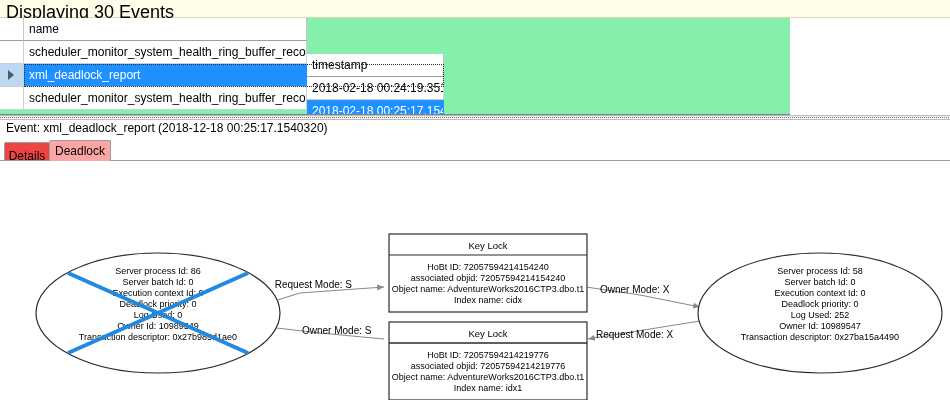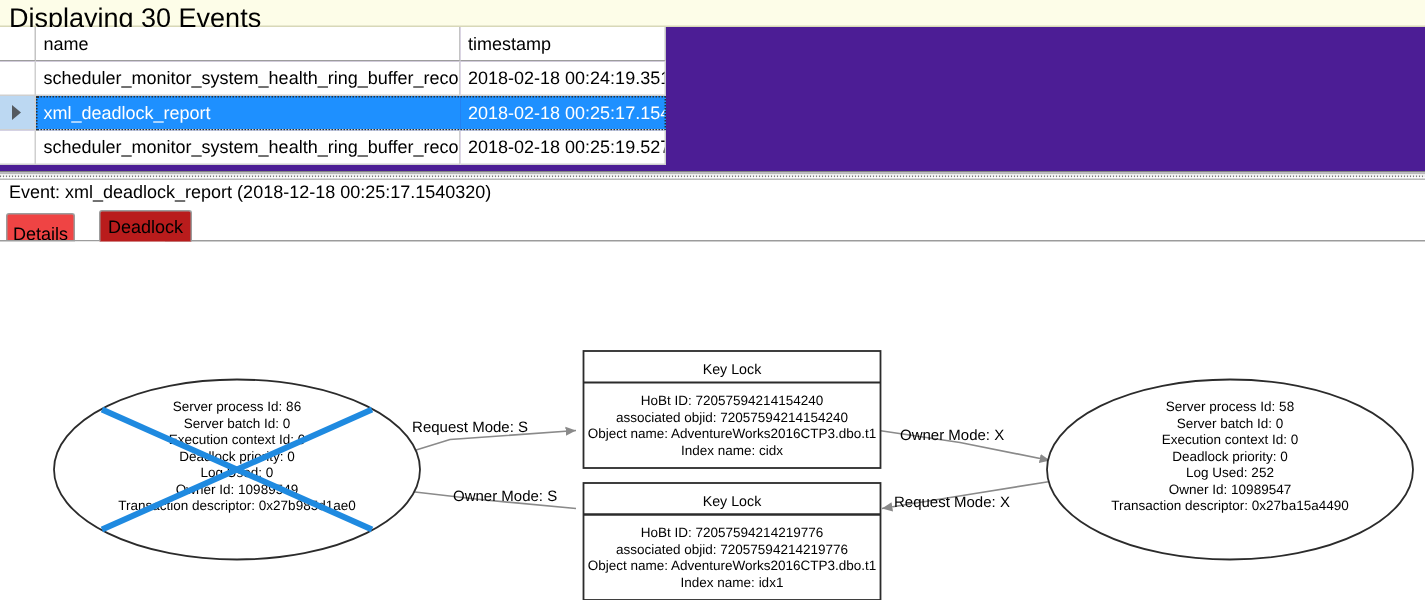--- a/index.html
+++ b/index.html
@@ -13,34 +13,34 @@
   
   .infobar{
     position:absolute;left:0;top:0;width:950px;height:18px;
     background:#fdfde8;border-bottom:1px solid #d8d8b8;
     box-sizing:border-box;
   }
   .infobar span{position:absolute;left:6px;top:2px;font-size:18px;}
 
   
   .grid{
-    position:absolute;left:0;top:18px;width:950px;height:97px;
-    background:#4c1d95;border-bottom:1px solid #828282;
+    position:absolute;left:0;top:18px;width:790px;height:97px;
+    background:#86efac;border-bottom:1px solid #828282;
     box-sizing:border-box;overflow:hidden;
   }
   .grow{position:absolute;left:0;height:23px;width:950px;box-sizing:border-box;}
   .gcell{
     position:absolute;top:0;height:23px;box-sizing:border-box;
     border-right:1px solid #cfcfcf;border-bottom:1px solid #cfcfcf;
     background:#ffffff;padding:4px 0 0 5px;font-size:12px;
     white-space:nowrap;overflow:hidden;
   }
   .c-sel{left:0;width:24px;padding-left:0;}
   .c-name{left:24px;width:283px;}
-  .c-ts{left:307px;width:137px;}
+  .c-ts{left:307px;width:137px;margin-top:36px;}
   .hdr .gcell{
     background:#ffffff;border-bottom:1px solid #9d9d9d;
     border-right:1px solid #c4c4c4;
   }
   .hdr .c-sel{background:#ffffff;}
   .rowsel .c-name,.rowsel .c-ts{background:#1e90ff;color:#ffffff;border-right:1px solid #1e90ff;}
   .rowsel .c-sel{background:#bcd8f2;}
   .rowsel{outline:none;}
   .focusbox{
     position:absolute;left:24px;top:0;width:420px;height:23px;
@@ -73,22 +73,22 @@
   .tabstrip{
     position:absolute;left:0;top:140px;width:950px;height:21px;
   }
   .tab{
     position:absolute;bottom:0;height:19px;box-sizing:border-box;
     border:1px solid #9c9c9c;border-bottom:none;
     background:#ef4444;font-size:12px;text-align:center;
     padding-top:6px;border-radius:2px 2px 0 0;
   }
   .tab.active{
-    background:#b91c1c;height:21px;padding-top:3px;
-    border-color:#9c9c9c;z-index:3;margin-left:17px;
+    background:#fca5a5;height:21px;padding-top:3px;
+    border-color:#9c9c9c;z-index:3;
   }
   #tab-details{left:4px;width:46px;}
   #tab-deadlock{left:49px;width:62px;}
 
   .tabpanel{
     position:absolute;left:0;top:160px;width:950px;height:240px;
     background:#ffffff;border-top:1px solid #9c9c9c;
     box-sizing:border-box;overflow:hidden;
   }
   .tabpanel .mask{

